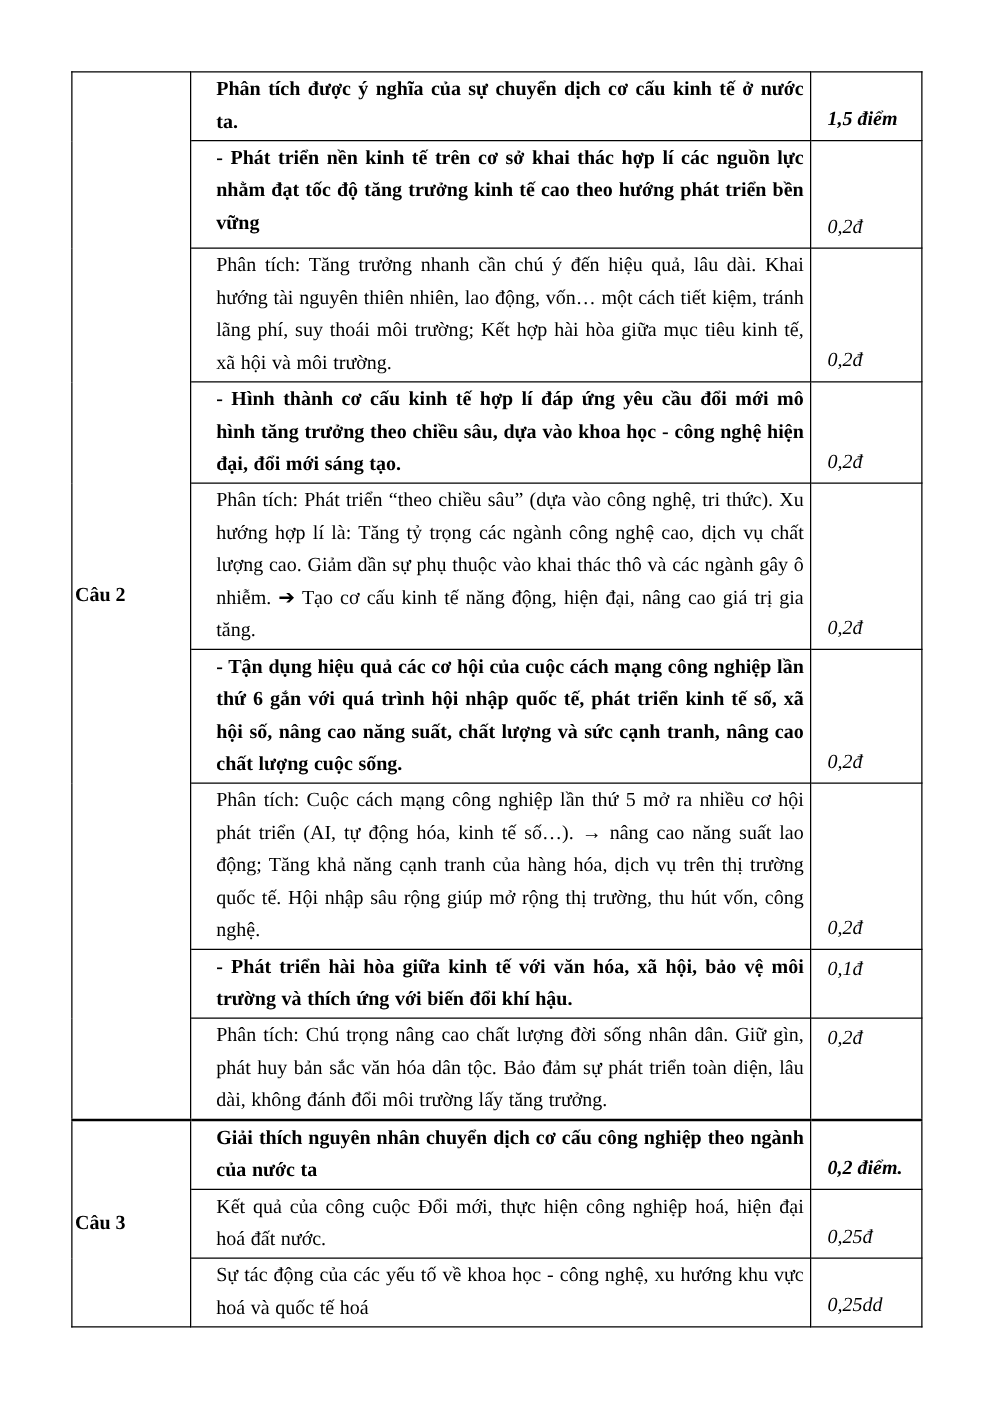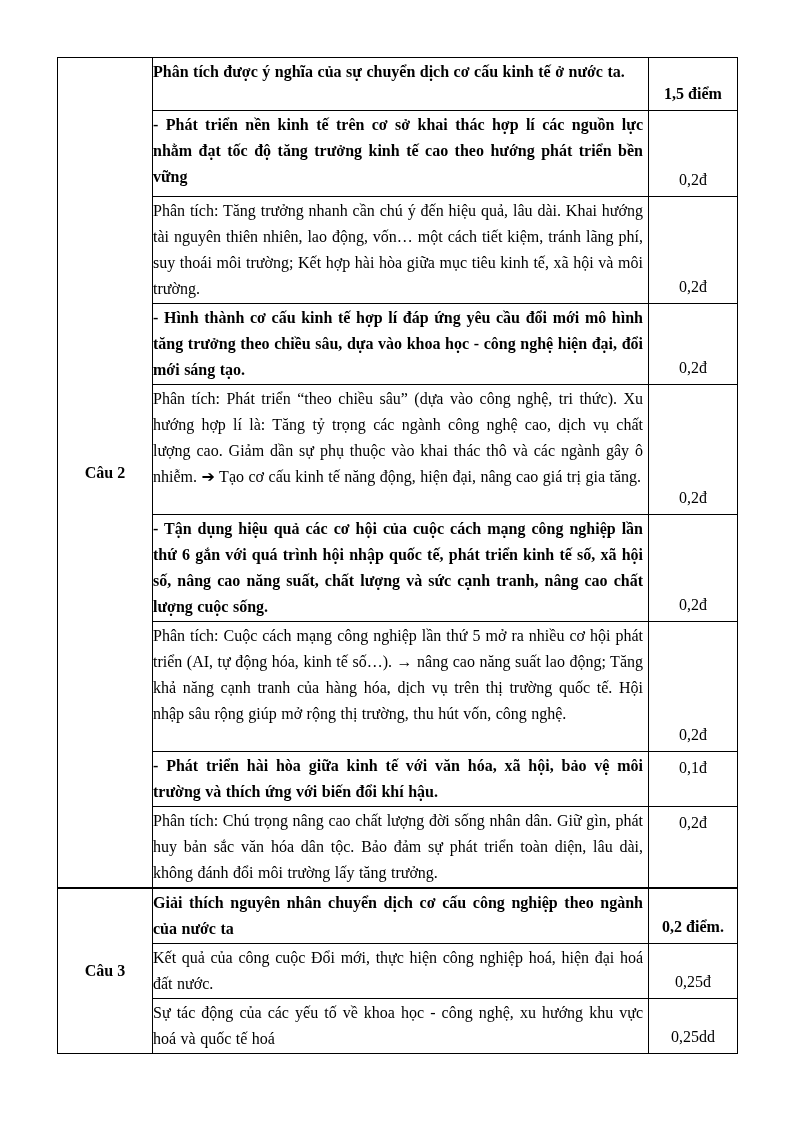--- a/index.html
+++ b/index.html
@@ -12,31 +12,31 @@
   table.rubric {
     position:absolute; left:57px; top:57px; width:680px;
     border-collapse:collapse; table-layout:fixed;
   }
   td {
     border:1px solid #000;
     font-size:16px; line-height:26px;
     overflow:hidden;
   }
   td.qcell {
-    text-align:center; vertical-align:middle;
+    vertical-align:middle;
     font-weight:bold; padding:0 2px;
   }
   td.content {
     text-align:justify; vertical-align:top;
-    padding:1px 5px 1px 0;
+    padding:1px 5px 1px 20px;
     word-spacing:0.5px;
   }
   tr.b td.content { font-weight:bold; }
   .lead { }
-  td.pts { text-align:center; padding:1px 13px; }
+  td.pts { padding:1px 13px;font-style:italic; }
   td.pb { vertical-align:bottom; padding-bottom:3px; }
   td.pt { vertical-align:top; padding-top:3px; }
   td.pts-b { font-weight:bold; }
   tr.sec td { border-top-width:2px; }
 </style>
 </head>
 <body>
 
 <div class="page">
   <table class="rubric">

